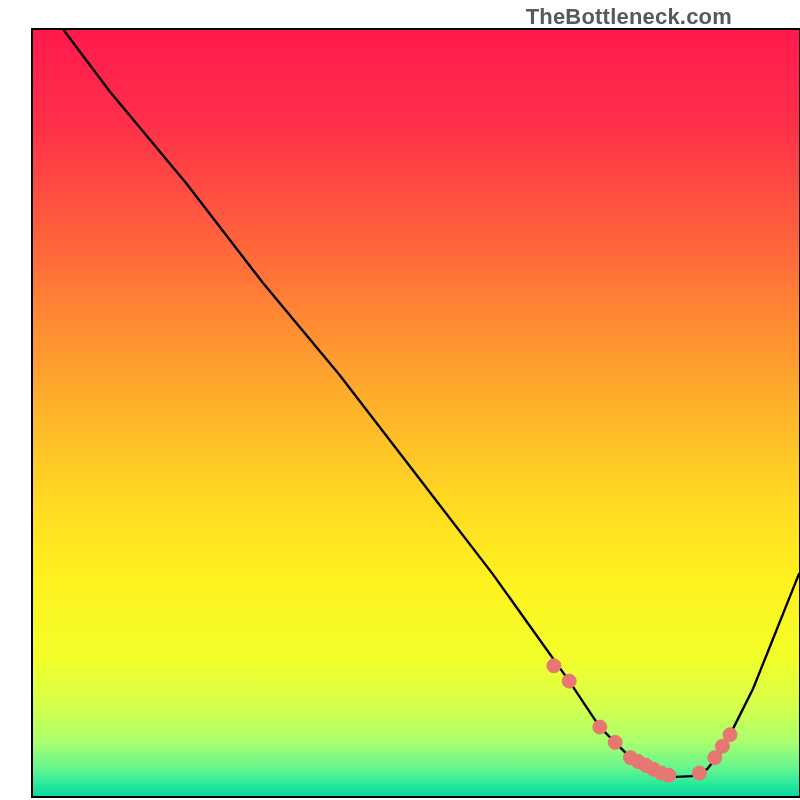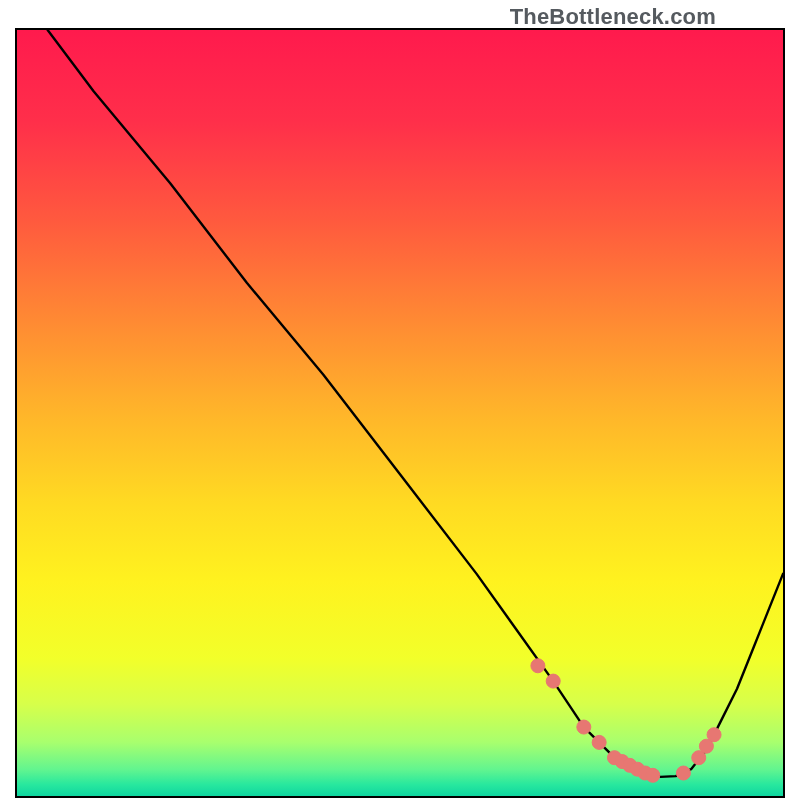--- a/index.html
+++ b/index.html
@@ -8,20 +8,21 @@
     width: 800px;
     height: 800px;
     background: #ffffff;
     font-family: Arial, Helvetica, sans-serif;
     overflow: hidden;
   }
   .frame {
     position: relative;
     width: 724px;
     height: 800px;
+    margin-left: 16px;
   }
   .watermark {
     position: absolute;
     top: 4px;
     right: 8px;
     font-size: 22px;
     font-weight: 600;
     color: #555a5f;
     letter-spacing: 0.2px;
     z-index: 10;

